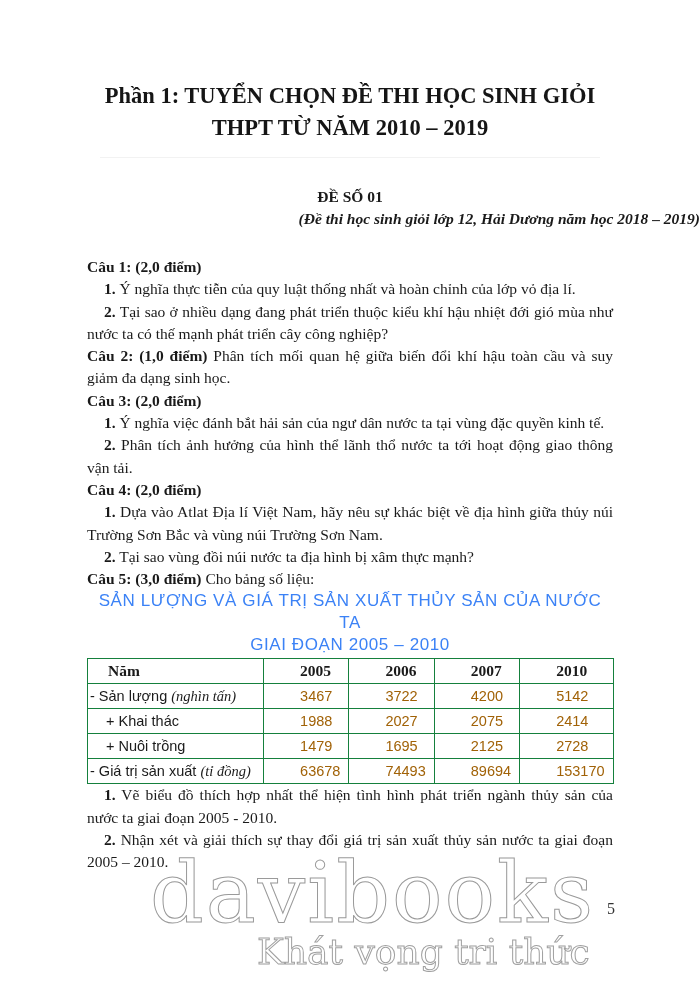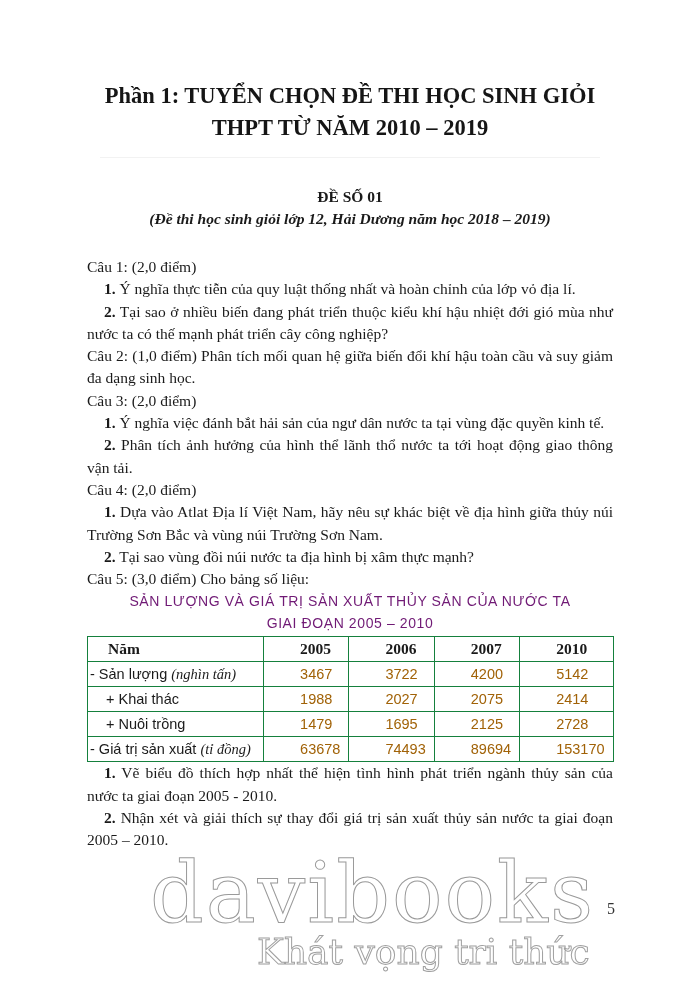--- a/index.html
+++ b/index.html
@@ -1,27 +1,27 @@
 <!DOCTYPE html>
 <html><head>
   <meta charset="utf-8">
   <style>
     html, body { margin: 0; padding: 0; background: #ffffff; }
     body { width: 700px; height: 984px; position: relative; overflow: hidden; color: #1a1a1a; font-family: "Liberation Serif", serif; }
     .page { position: absolute; left: 0; top: 0; width: 700px; height: 984px; }
     .part-title { position: absolute; left: 0; width: 700px; top: 80px; text-align: center; font-weight: bold; font-size: 22.5px; line-height: 32px; color: #151515; }
     .exam-no { position: absolute; left: 0; width: 700px; top: 188px; text-align: center; font-weight: bold; font-size: 15.5px; }
-    .exam-source { position: absolute; left: 0; width: 700px; top: 210px; text-align: center; font-weight: bold; font-style: italic; font-size: 15.5px; }
+    .exam-source { position: absolute; left: 0; width: 700px; top: 210px; text-align: right; font-weight: bold; font-style: italic; font-size: 15.5px; }
     .exam-time { position: absolute; left: 0; width: 700px; top: 232px; text-align: center; font-style: italic; font-size: 15.5px; }
     .body-text { position: absolute; left: 87px; width: 526px; top: 256px; font-size: 15.5px; line-height: 22.3px; text-align: justify; }
     .body-text p { margin: 0; }
-    .q-head { font-weight: normal; }
+    .q-head { font-weight: bold; }
     .indent { text-indent: 17px; }
     .num { font-weight: bold; }
-    .tbl-title { text-align: center; font-family: "Liberation Sans", sans-serif; font-size: 14px; letter-spacing: 0.6px; color: #701a75; line-height: 22px; }
+    .tbl-title { text-align: center; font-family: "Liberation Sans", sans-serif; font-size: 17px; letter-spacing: 0.6px; color: #3b82f6; line-height: 22px; }
     table.data { border-collapse: collapse; width: 527px; margin-top: 2px; font-size: 15.5px; }
     table.data td, table.data th { border: 1px solid #15803d; height: 24px; padding: 0 4px; }
     table.data th { font-weight: bold; text-align: left; }
     table.data th.c, table.data td.c { text-align: left; padding-left: 36px; }
     table.data td.lbl { font-family: "Liberation Sans", sans-serif; font-size: 14.5px; padding-left: 2px; white-space: nowrap; }
     table.data td.lbl.sub { padding-left: 18px; margin-top: 29px; }
     table.data td.c { font-family: "Liberation Sans", sans-serif; font-size: 14.5px; color: #a16207; }
     table.data th:first-child { padding-left: 20px; }
     .it { font-style: italic; font-family: "Liberation Serif", serif; }
     .page-number { position: absolute; left: 607px; top: 900px; font-size: 16px; color: #333; }
@@ -42,21 +42,21 @@
 
   <div class="rule-faint"></div>
 
   <div class="exam-no">ĐỀ SỐ 01</div>
   <div class="exam-source">(Đề thi học sinh giỏi lớp 12, Hải Dương năm học 2018 – 2019)</div>
 
   <div class="body-text">
 
     <p><span class="q-head">Câu 1: (2,0 điểm)</span></p>
     <p class="indent"><span class="num">1.</span><span> Ý nghĩa thực tiễn của quy luật thống nhất và hoàn chỉnh của lớp vỏ địa lí.</span></p>
-    <p class="indent"><span class="num">2.</span><span> Tại sao ở nhiều biến đang phát triển thuộc kiểu khí hậu nhiệt đới gió mùa như nước ta có thế mạnh phát triển cây công nghiệp?</span></p>
+    <p class="indent"><span class="num">2.</span><span> Tại sao ở nhiều dạng đang phát triển thuộc kiểu khí hậu nhiệt đới gió mùa như nước ta có thế mạnh phát triển cây công nghiệp?</span></p>
 
     <p><span class="q-head">Câu 2: (1,0 điểm)</span><span> Phân tích mối quan hệ giữa biến đổi khí hậu toàn cầu và suy giảm đa dạng sinh học.</span></p>
 
     <p><span class="q-head">Câu 3: (2,0 điểm)</span></p>
     <p class="indent"><span class="num">1.</span><span> Ý nghĩa việc đánh bắt hải sản của ngư dân nước ta tại vùng đặc quyền kinh tế.</span></p>
     <p class="indent"><span class="num">2.</span><span> Phân tích ảnh hưởng của hình thể lãnh thổ nước ta tới hoạt động giao thông vận tải.</span></p>
 
     <p><span class="q-head">Câu 4: (2,0 điểm)</span></p>
     <p class="indent"><span class="num">1.</span><span> Dựa vào Atlat Địa lí Việt Nam, hãy nêu sự khác biệt về địa hình giữa thủy núi Trường Sơn Bắc và vùng núi Trường Sơn Nam.</span></p>
     <p class="indent"><span class="num">2.</span><span> Tại sao vùng đồi núi nước ta địa hình bị xâm thực mạnh?</span></p>

